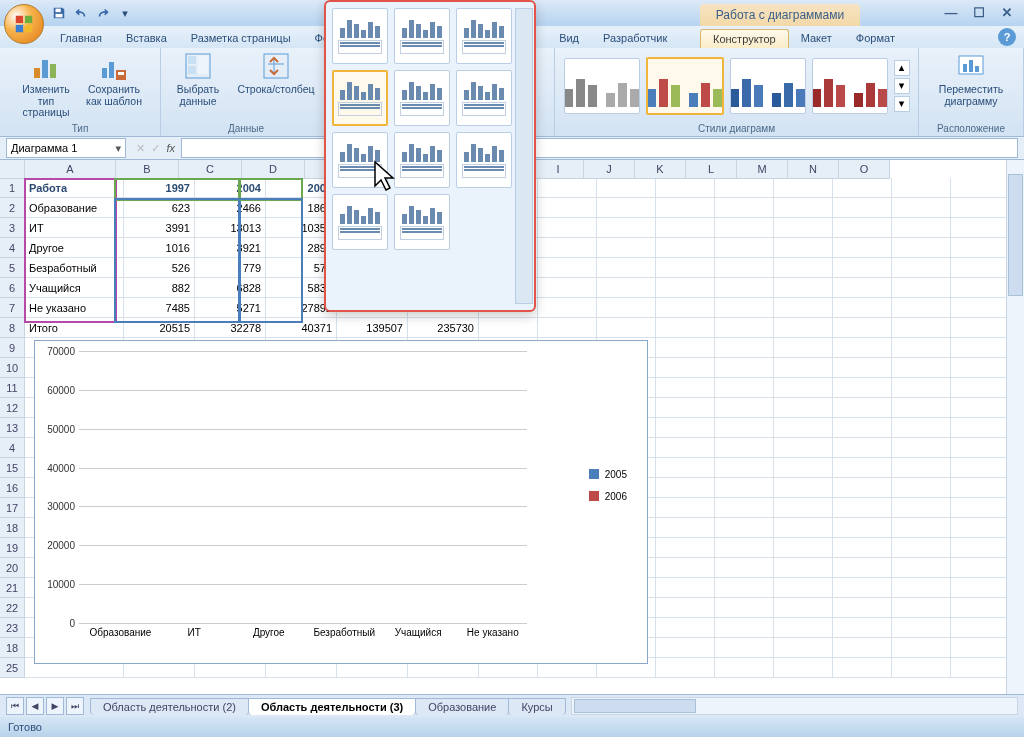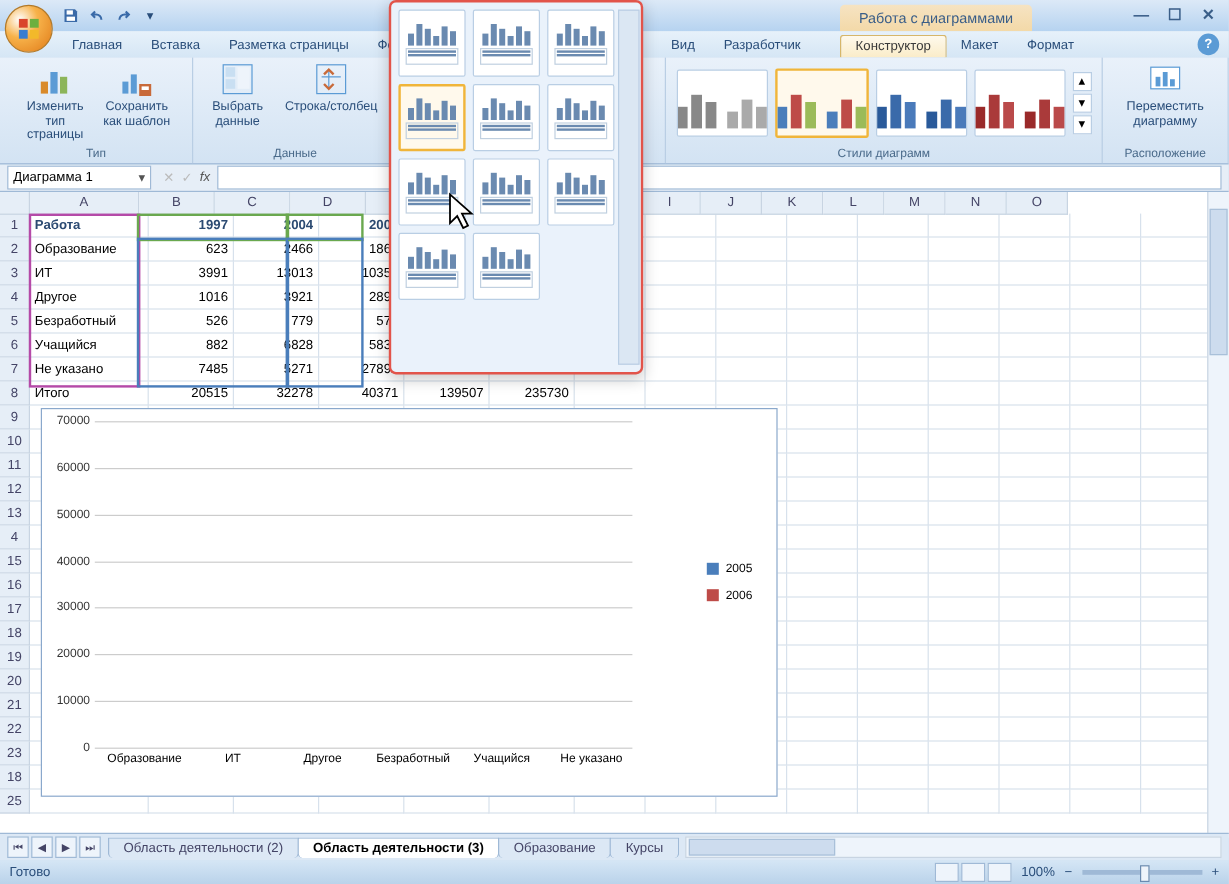--- a/index.html
+++ b/index.html
@@ -1009,26 +1009,13 @@
   <div class="sheet-tab active">Область деятельности (3)</div>
   <div class="sheet-tab">Образование</div>
   <div class="sheet-tab">Курсы</div>
   <div class="hscroll">
       <div class="thumb"></div>
     </div>
 </div>
 
 <div class="statusbar">
   <span>Готово</span>
-  <div class="status-right">
-    <div class="view-btns">
-      <div></div>
-      <div></div>
-      <div></div>
-    </div>
-    <span>100%</span>
-    <span>−</span>
-    <div class="zoom-slider">
-        <div class="zthumb"></div>
-      </div>
-    <span>+</span>
-  </div>
 </div>
 
 </body></html>

